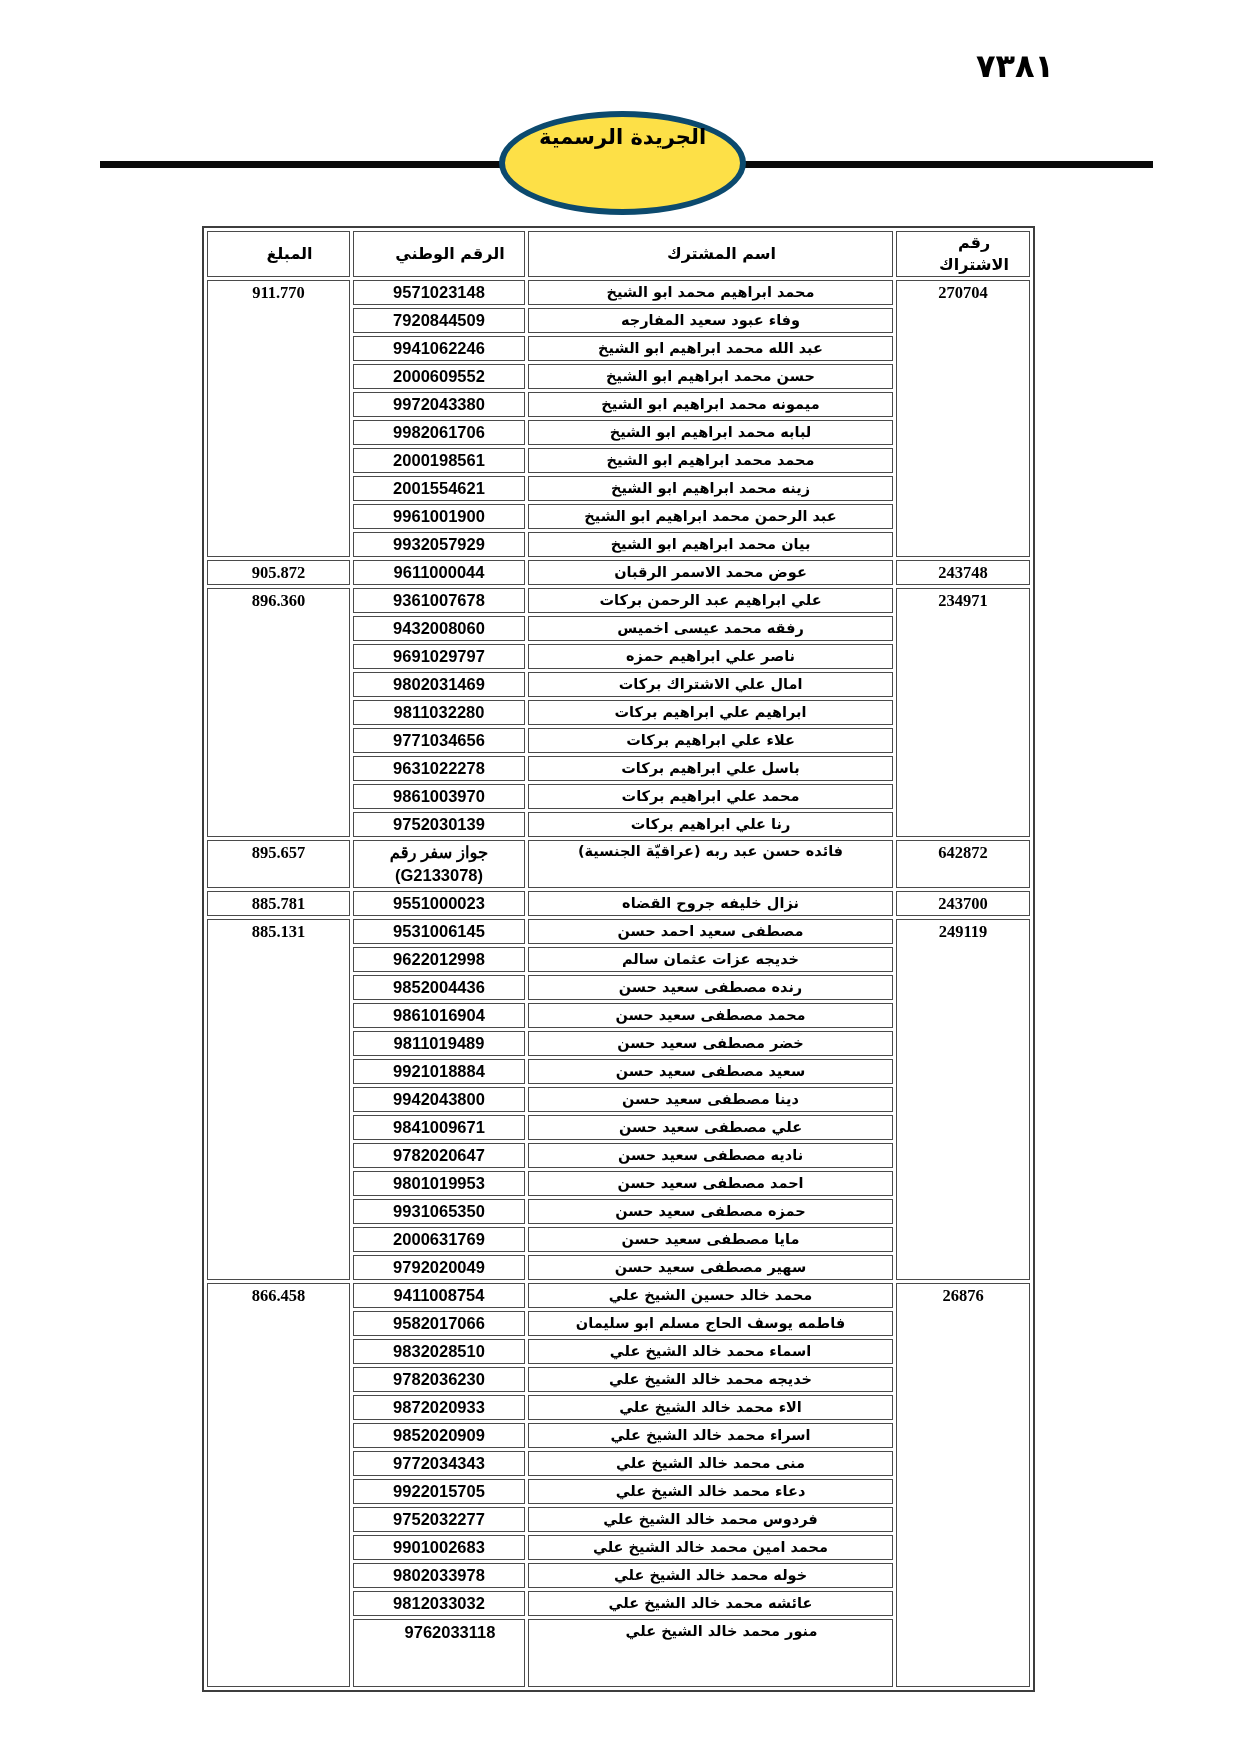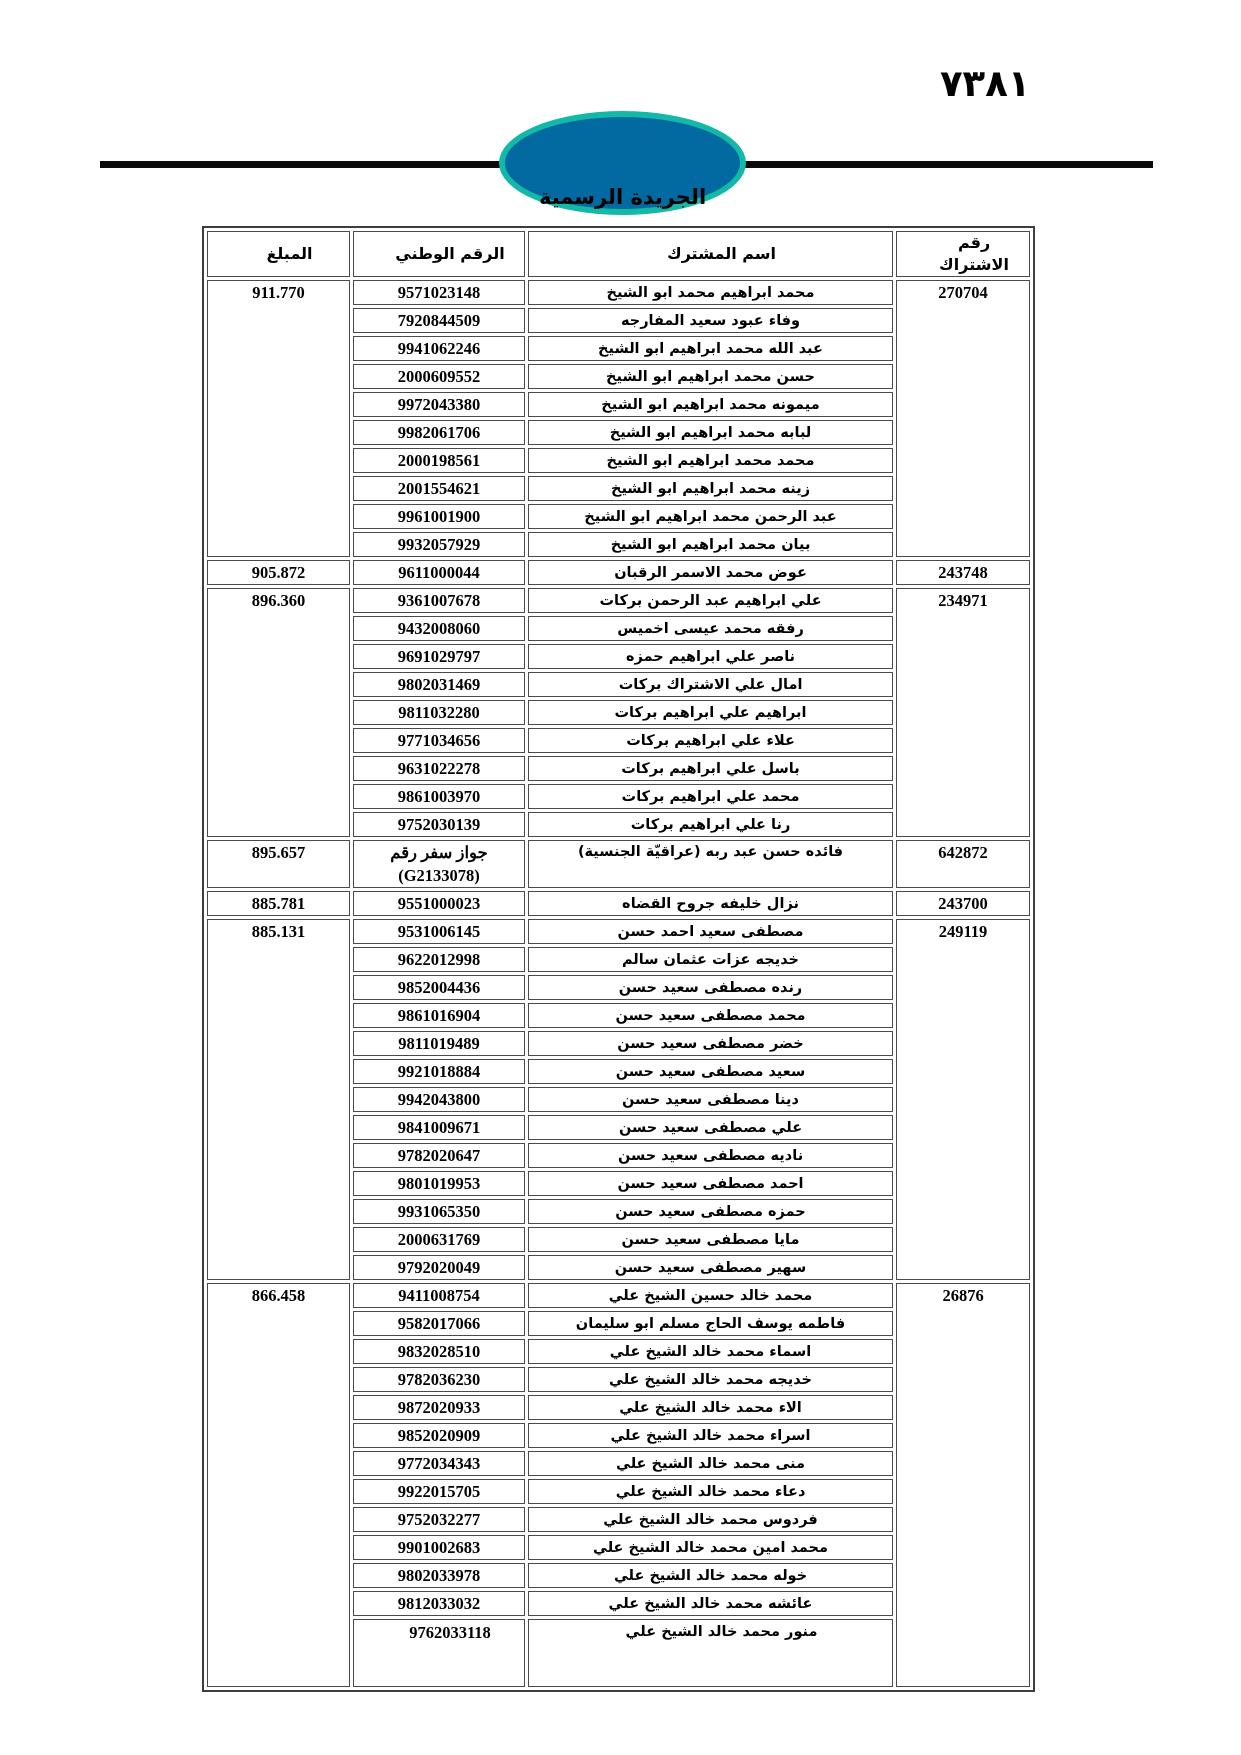--- a/index.html
+++ b/index.html
@@ -6,35 +6,35 @@
   body{
     width:1241px;height:1755px;
     background:#ffffff;
     position:relative;
     font-family:"DejaVu Sans",sans-serif;
     color:#000;
     overflow:hidden;
   }
   
   .page-number{
-    position:absolute;top:62px;left:940px;width:150px;
-    font-size:37px;font-weight:bold;
-    letter-spacing:8px;
+    position:absolute;top:47px;left:940px;width:150px;
+    font-size:32px;font-weight:bold;
+    letter-spacing:8px;text-align:center;
     font-family:"DejaVu Sans",sans-serif;
   }
   .rule{
     position:absolute;top:161px;left:100px;width:1053px;height:7px;
     background:#0a0a0a;
   }
   .seal{
     position:absolute;top:111px;left:499px;width:247px;height:104px;
-    background:#0369a1;
-    border:6px solid #14b8a6;
+    background:#fde047;
+    border:6px solid #0c4a6e;
     border-radius:50%;
-    display:flex;align-items:flex-end;justify-content:center;
+    display:flex;align-items:flex-start;justify-content:center;
     box-sizing:border-box;
     z-index:2;
   }
   .seal .seal-text{
     font-size:21px;font-weight:bold;
     padding-top:8px;
     direction:rtl;
   }
   
   .tbl-wrap{
@@ -70,21 +70,21 @@
   }
   td{height:22px;line-height:21px;}
   td.name{
     font-size:14.5px;font-weight:bold;
     font-family:"DejaVu Sans",sans-serif;
     white-space:nowrap;
   }
   td.nat{
     direction:ltr;
     font-size:16.5px;font-weight:bold;
-    font-family:Liberation Serif, serif;
+    font-family:Liberation Sans, sans-serif;
     white-space:pre-line;
     line-height:23px;
   }
   td.sub,td.amt{
     vertical-align:top;
     font-size:16.5px;font-weight:bold;
     font-family:"Liberation Serif","DejaVu Serif",serif;
     direction:ltr;
     padding-top:1px;
     margin-left:12px;

